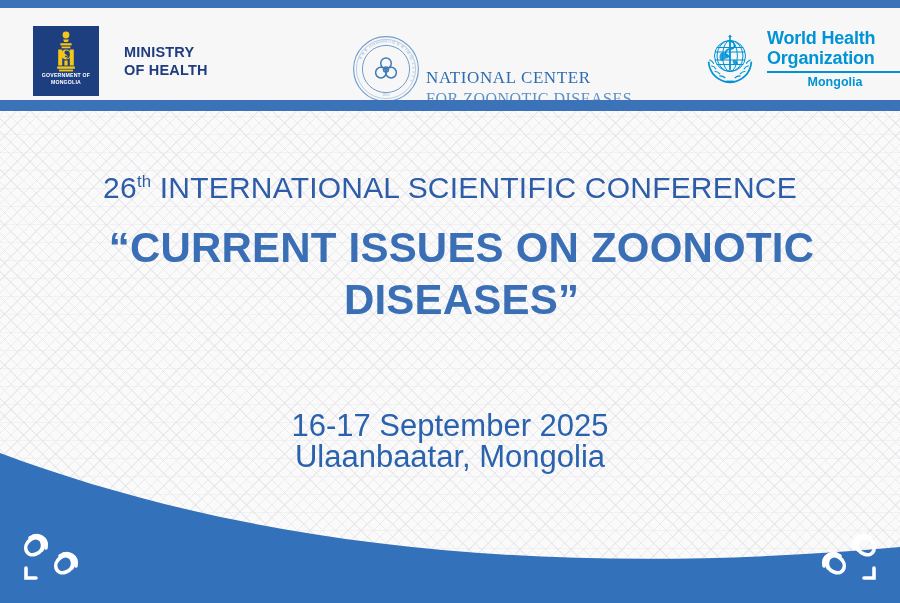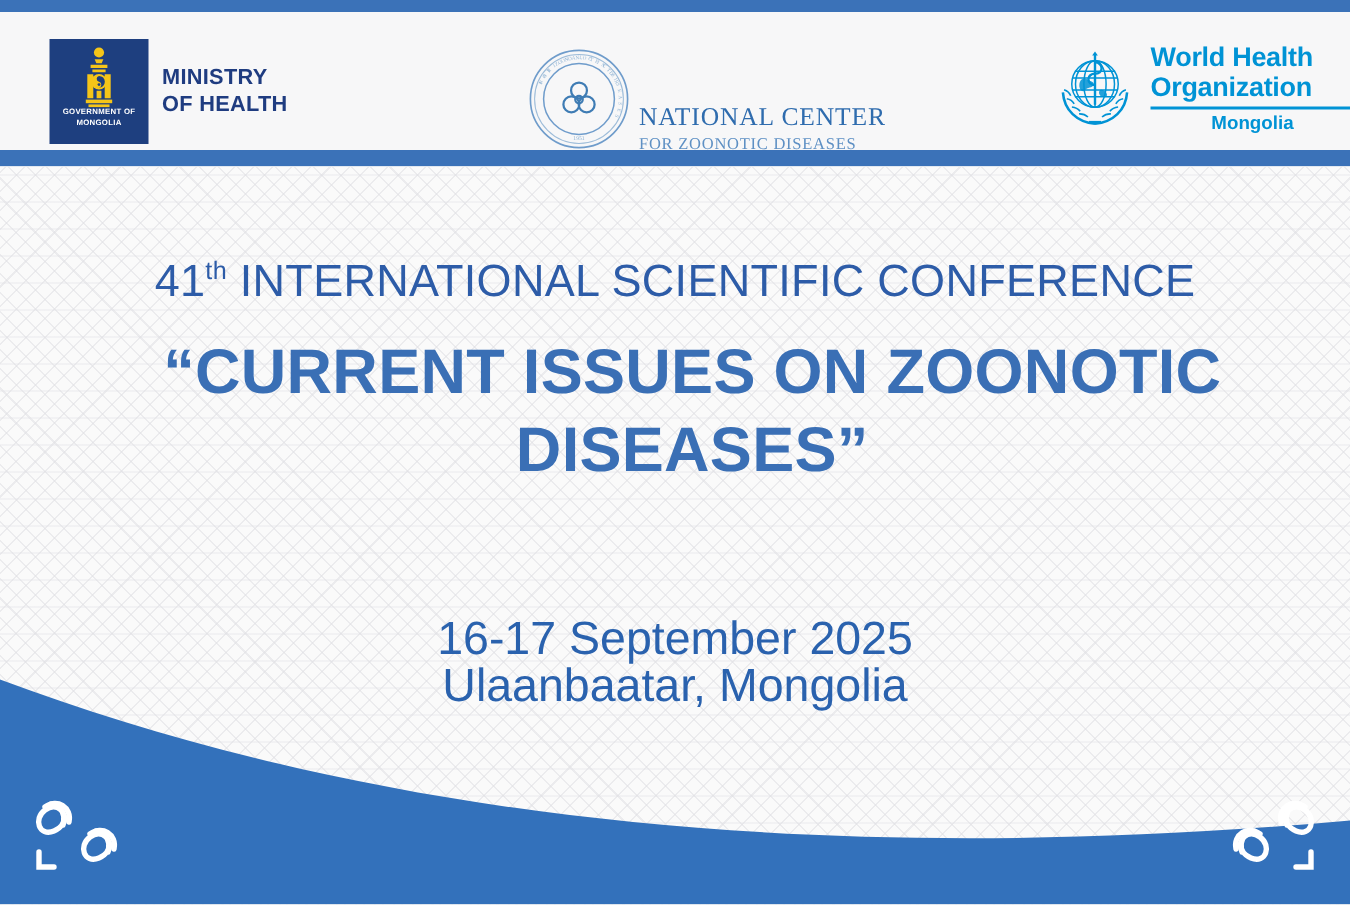--- a/index.html
+++ b/index.html
@@ -50,40 +50,40 @@
   }
   .moh-emblem .soyombo { position: absolute; left: 0; top: 2px; }
   .moh-emblem .gov-txt {
     position: absolute; left: 0; bottom: 10px;
     width: 66px; text-align: center;
     color: #ffffff; font-size: 5.2px; font-weight: bold;
     letter-spacing: .2px; line-height: 7px;
     font-family: "Liberation Sans", sans-serif;
   }
   .moh-name {
-    margin-left: 9px;
+    margin-left: 25px;
     color: #1f3c80;
     font-size: 14.5px; font-weight: bold;
     line-height: 18px; letter-spacing: .2px;
     white-space: pre-line;
   }
 
   
   .nczd {
     position: absolute; left: 352px; top: 22px;
     display: flex; align-items: center;
   }
   .nczd-text { margin-left: 6px; margin-top: 38px; }
   .nczd-l1 {
     color: #2f6cae; font-size: 17px;
     letter-spacing: .6px;
     font-family: "Liberation Serif", serif;
   }
   .nczd-l2 {
-    color: #5e90c4; font-size: 11px;
+    color: #5e90c4; font-size: 16px;
     letter-spacing: .5px; margin-top: 2px;
     font-family: "Liberation Serif", serif;
   }
 
   
   .who {
     position: absolute; left: 700px; top: 20px;
     display: flex; align-items: center;
   }
   .who-text { margin-left: 7px; }
@@ -277,21 +277,21 @@
       </div>
     </div>
   </div>
 
   <div class="header-rule"></div>
 
   <div class="body-area">
     <div class="body-texture"></div>
 
     <div class="titles">
-      <div class="t-line1"><span>41</span><sup>th</sup><span> INTERNATIONAL SCIENTIFIC CONFERENCE</span></div>
+      <div class="t-line1"><span>26</span><sup>th</sup><span> INTERNATIONAL SCIENTIFIC CONFERENCE</span></div>
 
       <div class="t-main">“CURRENT ISSUES ON ZOONOTIC DISEASES”</div>
 
       <div class="t-date">
         <div>16-17 September 2025</div>
         <div>Ulaanbaatar, Mongolia</div>
       </div>
     </div>
   </div>
 

